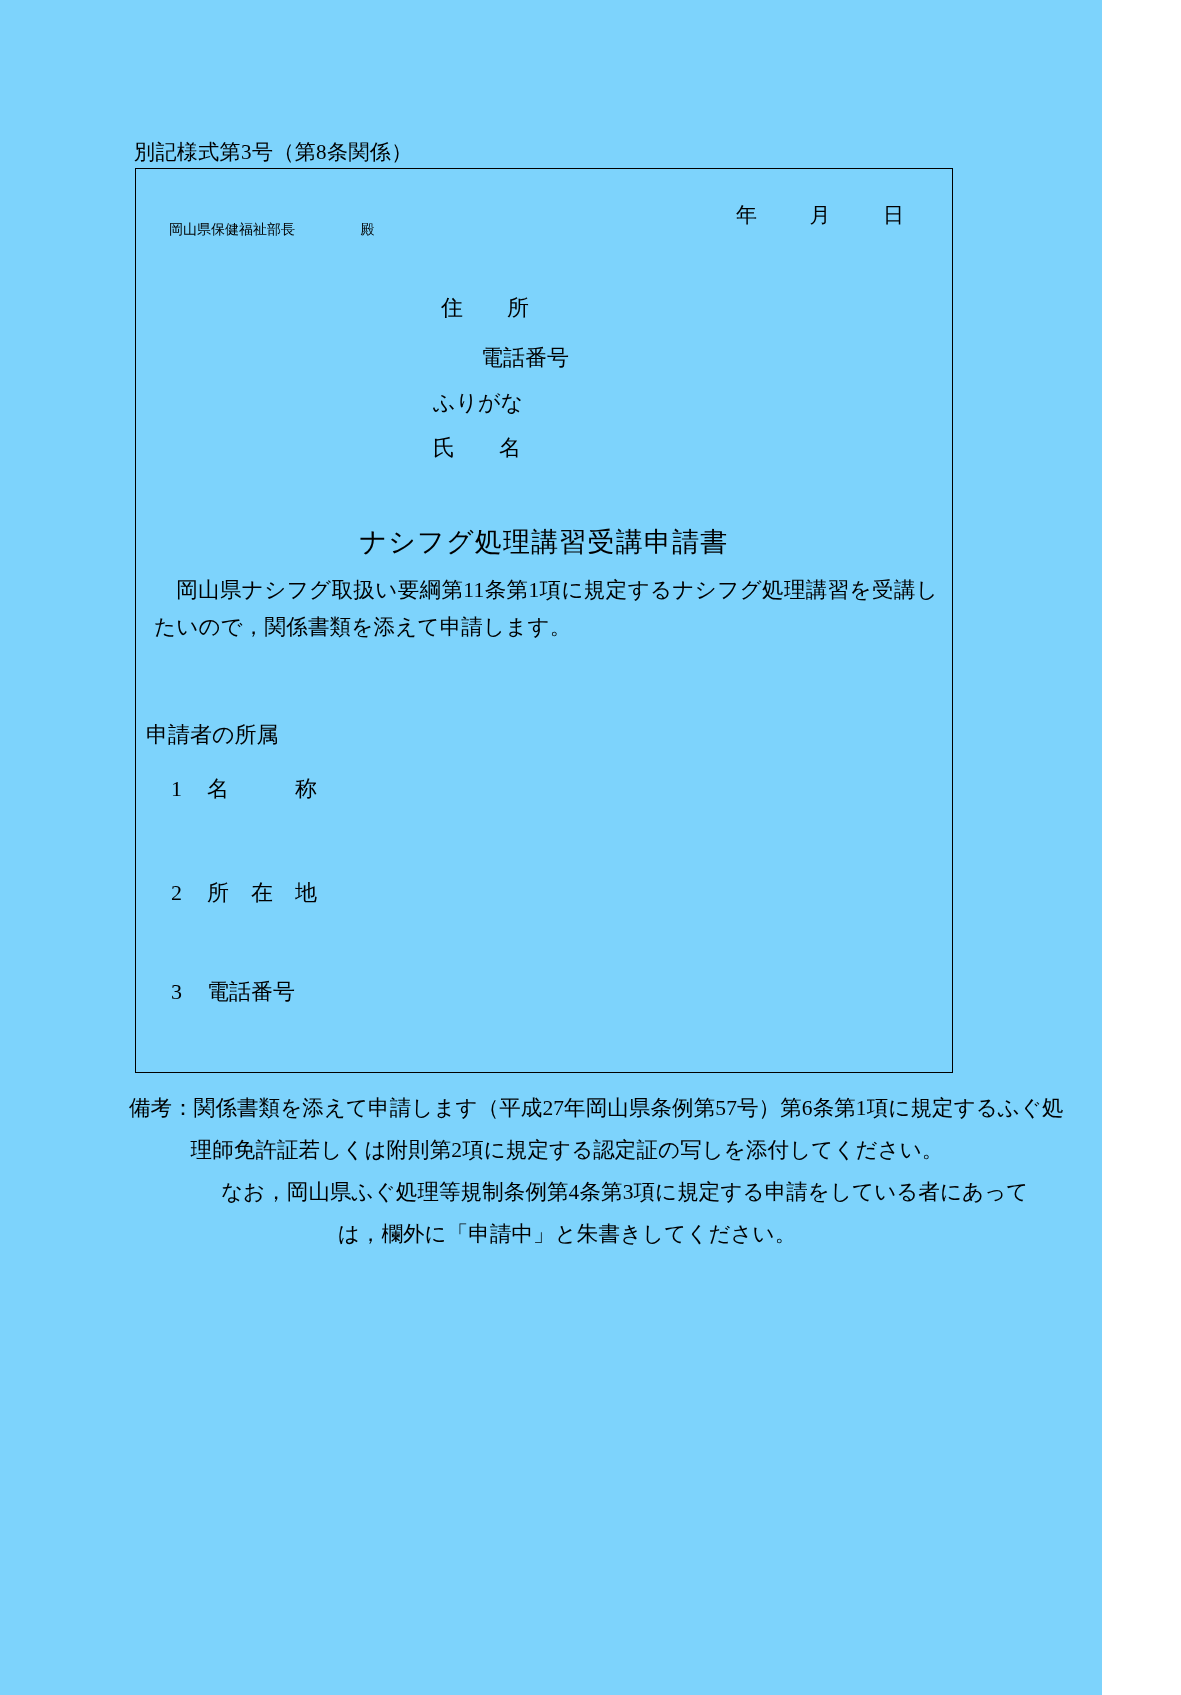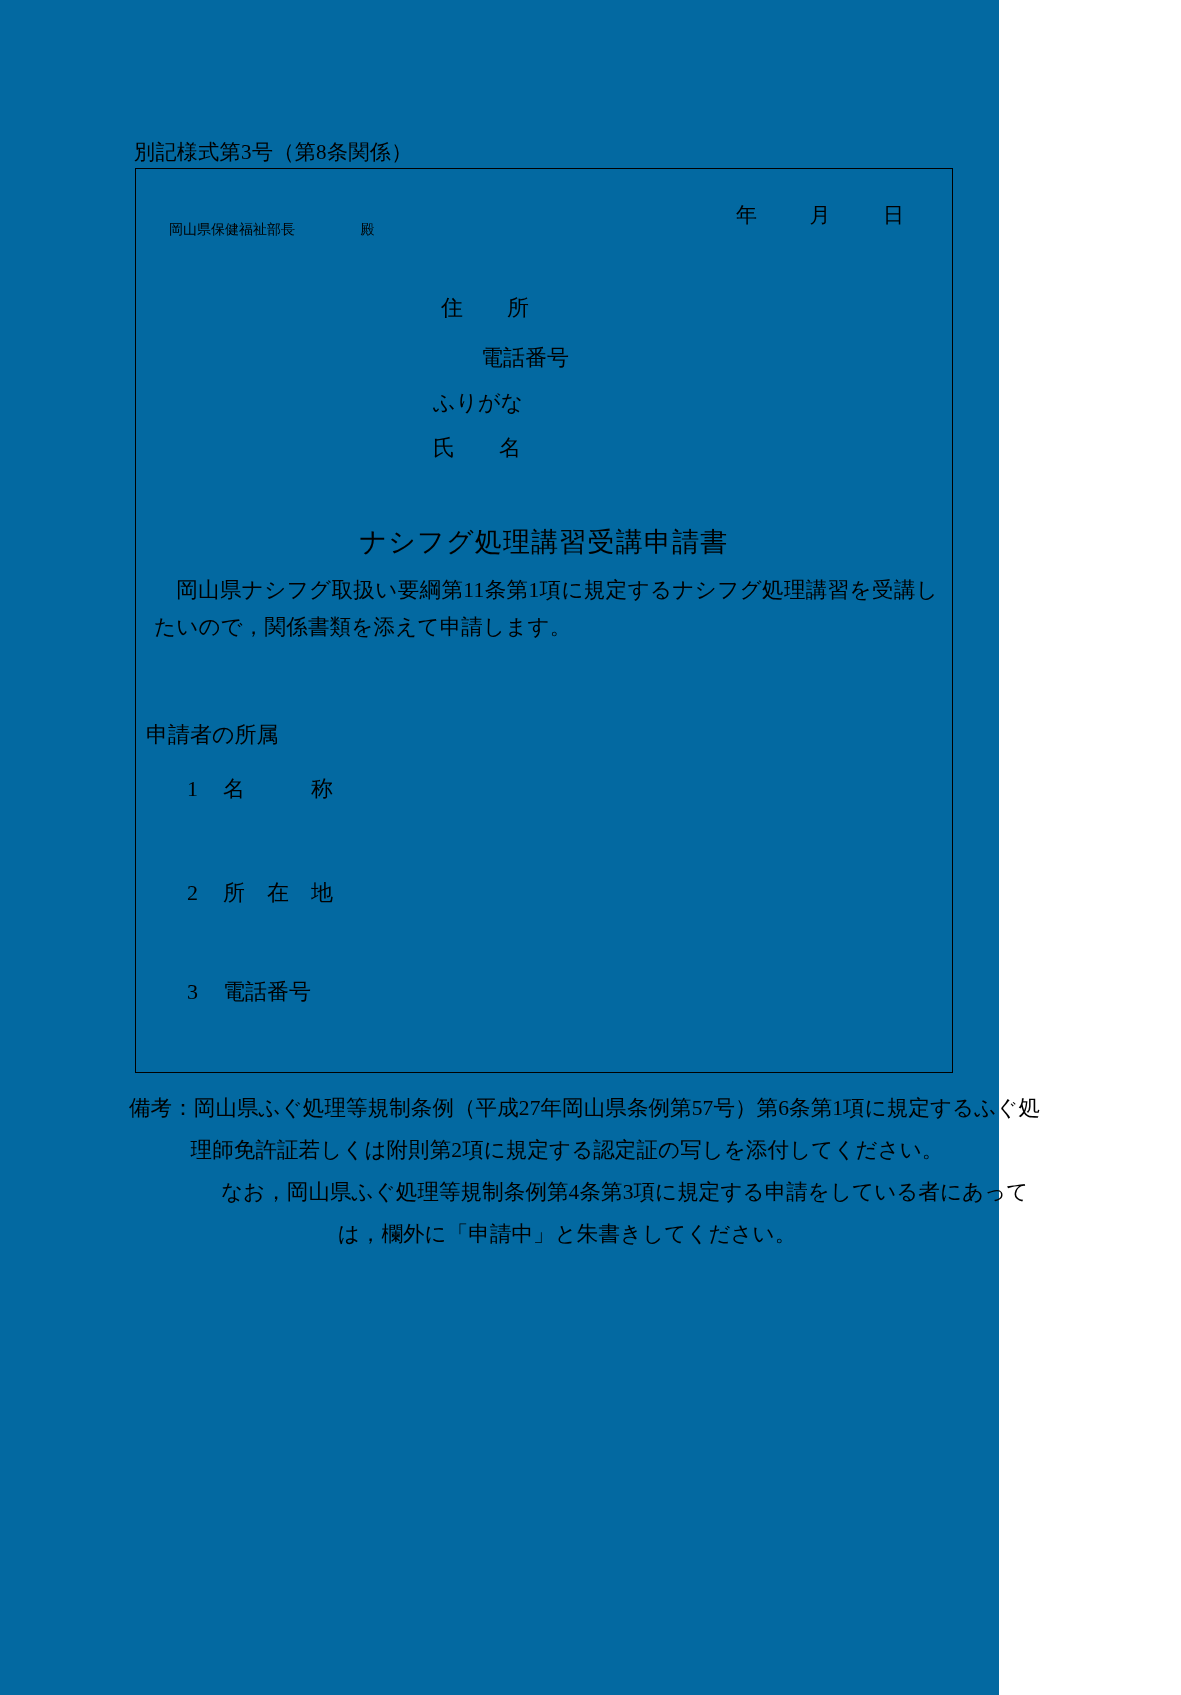--- a/index.html
+++ b/index.html
@@ -13,23 +13,23 @@
     font-family: "Liberation Serif", "DejaVu Serif", serif;
     color: #000000;
     position: relative;
     overflow: hidden;
   }
 
   .page {
     position: absolute;
     left: 0;
     top: 0;
-    width: 999px;
+    width: 1102px;
     height: 1695px;
-    background: #0369a1;
+    background: #7dd3fc;
   }
 
   
   .form-number {
     position: absolute;
     left: 134px;
     top: 138px;
     font-size: 21px;
     letter-spacing: 0.4px;
     white-space: nowrap;
@@ -123,21 +123,21 @@
   
   .affiliation-heading {
     position: absolute;
     left: 10px;
     top: 551px;
     font-size: 22px;
     white-space: nowrap;
   }
   .affil-item {
     position: absolute;
-    left: 51px;
+    left: 35px;
     font-size: 22px;
     white-space: nowrap;
   }
   .affil-1 { top: 605px; }
   .affil-2 { top: 709px; }
   .affil-3 { top: 808px; }
   .affil-item .num { display: inline-block; width: 36px; }
 
   
   .notes {
@@ -201,19 +201,19 @@
       </div>
 
       <div class="affil-item affil-3">
         <span class="num">3</span><span>電話番号</span>
       </div>
 
     </div>
   </div>
 
   <div class="notes">
-    <div class="note-line">備考：岡山県ふぐ処理等規制条例（平成27年岡山県条例第57号）第6条第1項に規定するふぐ処</div>
+    <div class="note-line">備考：関係書類を添えて申請します（平成27年岡山県条例第57号）第6条第1項に規定するふぐ処</div>
     <div class="note-line note-ind-1">理師免許証若しくは附則第2項に規定する認定証の写しを添付してください。</div>
     <div class="note-line note-ind-2"><span class="lead"></span><span>なお，岡山県ふぐ処理等規制条例第4条第3項に規定する申請をしている者にあって</span></div>
     <div class="note-line note-ind-1">は，欄外に「申請中」と朱書きしてください。</div>
   </div>
 
 </div>
 
 </body></html>

